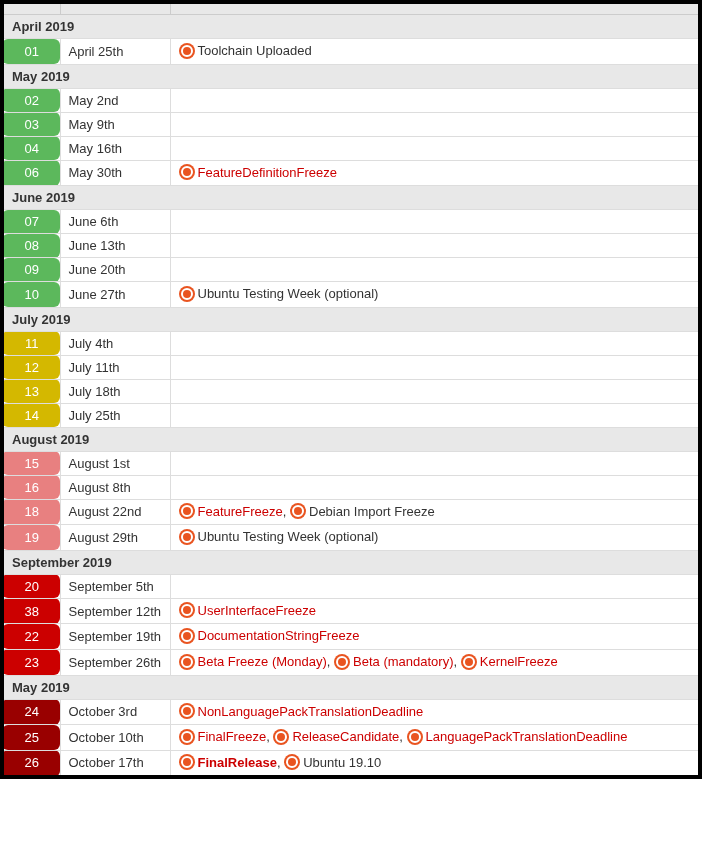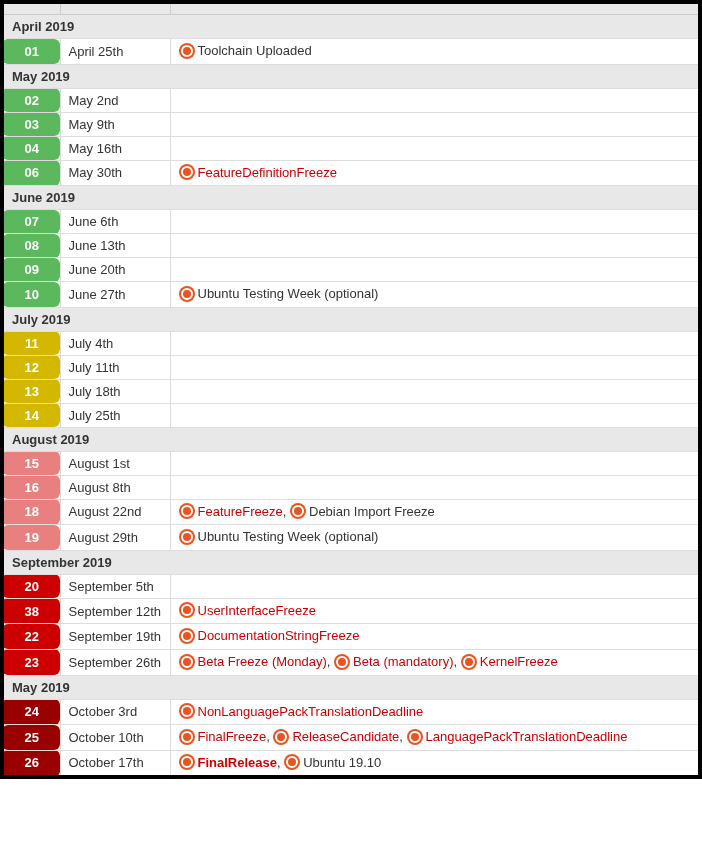--- a/index.html
+++ b/index.html
@@ -31,21 +31,21 @@
       padding: 4px 8px;
       vertical-align: middle;
     }
     .month-header td {
       background: #e8e8e8;
       font-weight: bold;
       color: #333;
       padding: 4px 8px;
     }
     .week-cell {
-      font-weight: bold;
+      font-weight: normal;
       color: #fff;
       text-align: center;
       width: 58px;
       border-radius: 6px;
     }
     .week-green { background: #5cb85c; }
     .week-yellow { background: #d4b800; }
     .week-pink { background: #e88080; }
     .week-red { background: #cc0000; }
     .week-darkred { background: #990000; }

